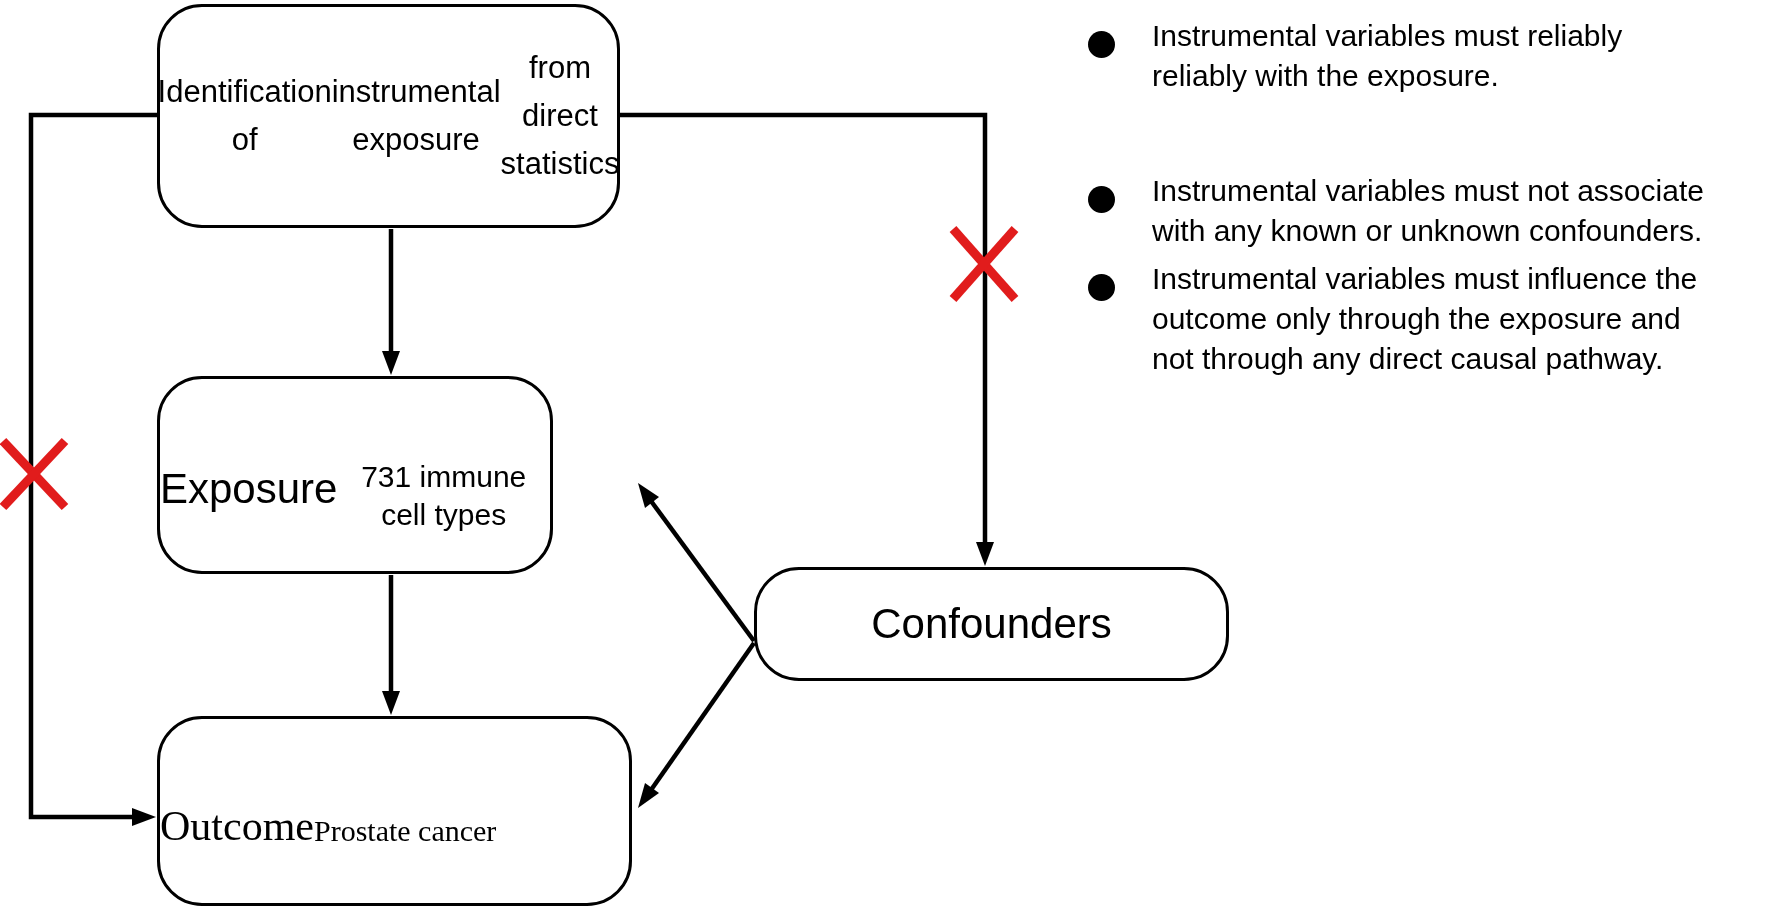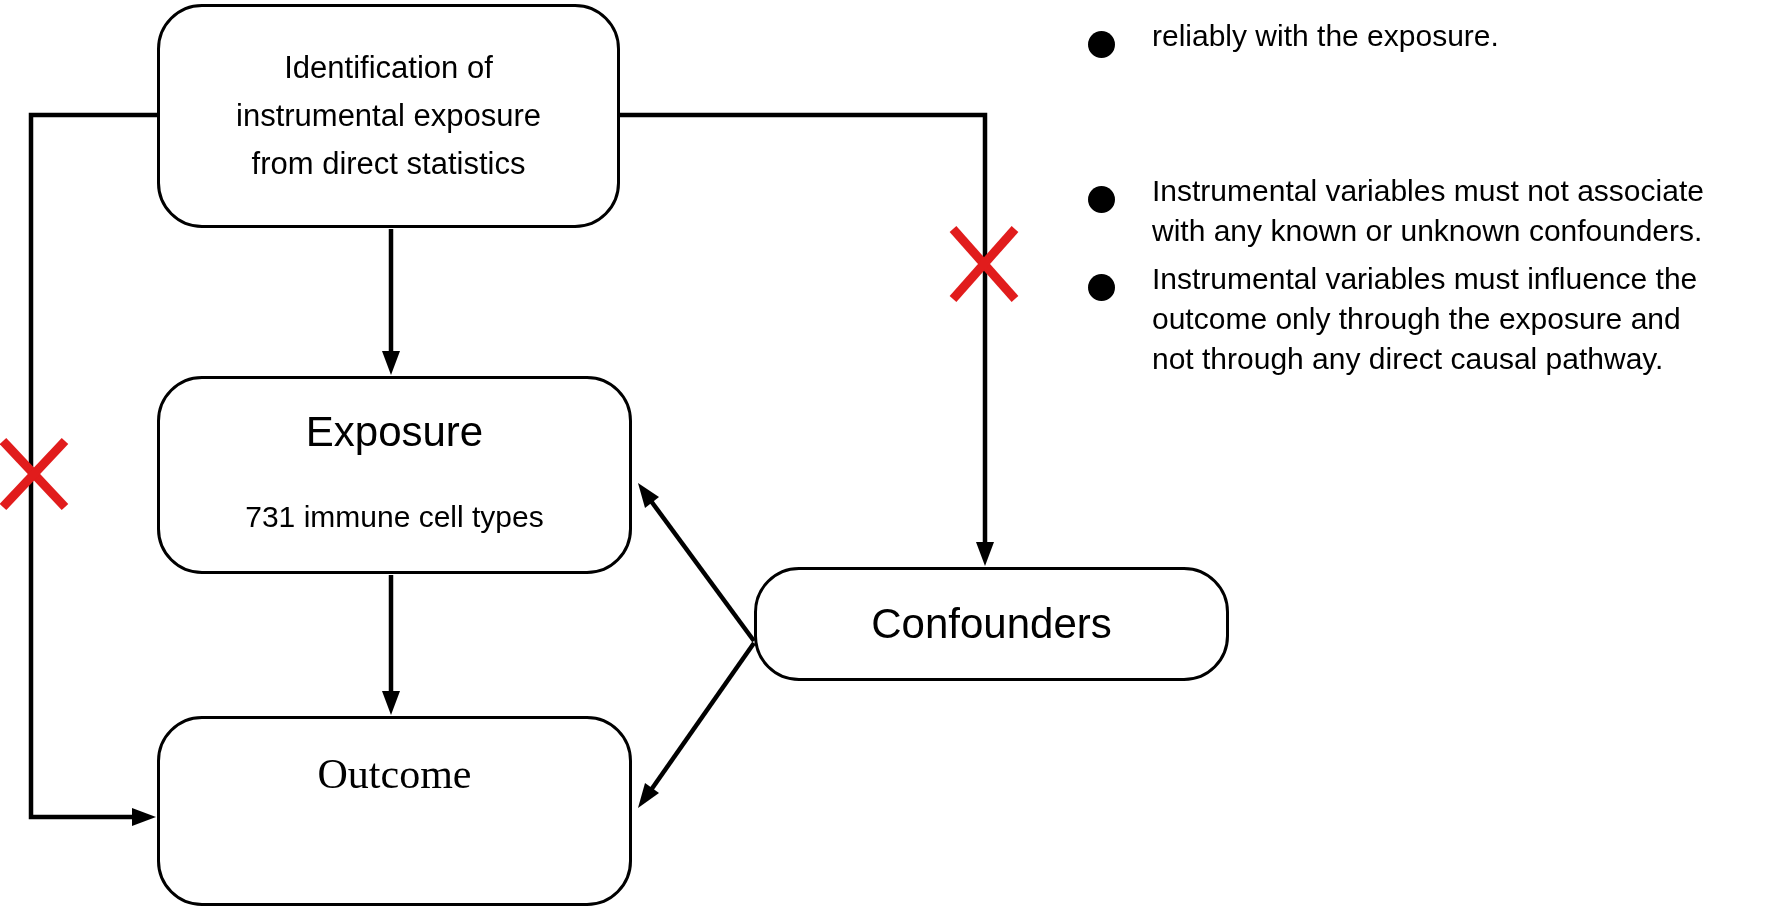--- a/index.html
+++ b/index.html
@@ -23,32 +23,32 @@
     z-index: 1;
   }
   .node {
     position: absolute;
     box-sizing: border-box;
     background: #ffffff;
     border: 3.5px solid #000000;
     border-radius: 45px;
     z-index: 2;
     display: flex;
-    flex-direction: column;
+    flex-direction: row;
     align-items: center;
     text-align: center;
   }
   .node-iv {
     left: 157px; top: 4px; width: 463px; height: 224px;
     justify-content: center;
     font-size: 31px;
     line-height: 48px;
   }
   .node-exposure {
-    left: 157px; top: 376px; width: 475px; height: 198px;
+    left: 157px; top: 376px; width: 396px; height: 198px;
   }
   .node-outcome {
     left: 157px; top: 716px; width: 475px; height: 190px; font-family: Liberation Serif, serif;
   }
   .node-confounders {
     left: 754px; top: 567px; width: 475px; height: 114px;
     justify-content: center;
   }
   .node-title {
     font-size: 42px;
@@ -146,31 +146,33 @@
     <div>from direct statistics</div>
   </div>
 
   <div class="node node-exposure">
     <div class="node-title">Exposure</div>
     <div class="node-subtitle">731 immune cell types</div>
   </div>
 
   <div class="node node-outcome">
     <div class="node-title">Outcome</div>
+    <div class="node-subtitle">Prostate cancer</div>
   </div>
 
   <div class="node node-confounders">
     <div class="node-title">Confounders</div>
   </div>
 
   <div class="assumptions">
 
     <div class="assumption-item item-0">
       <div class="bullet-dot"></div>
       <div class="assumption-text">
+        <div>Instrumental variables must reliably</div>
         <div>reliably with the exposure.</div>
       </div>
     </div>
 
     <div class="assumption-item item-1">
       <div class="bullet-dot"></div>
       <div class="assumption-text">
         <div>Instrumental variables must not associate</div>
         <div>with any known or unknown confounders.</div>
       </div>

